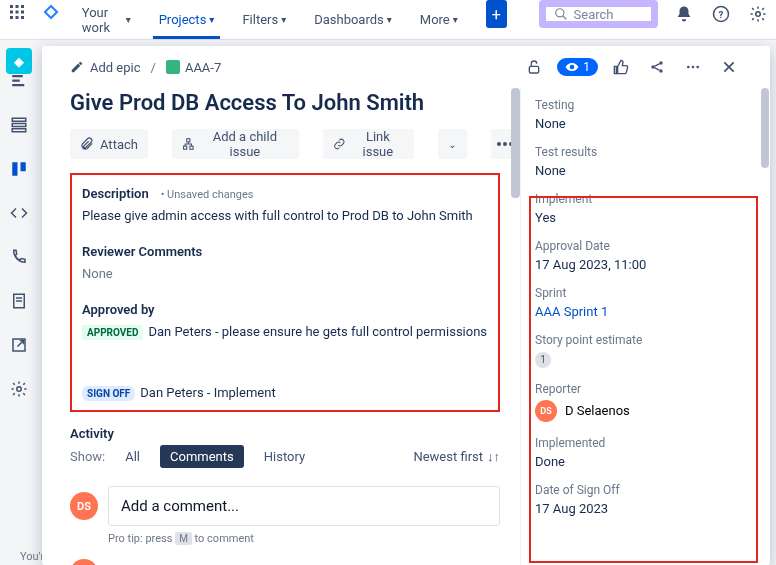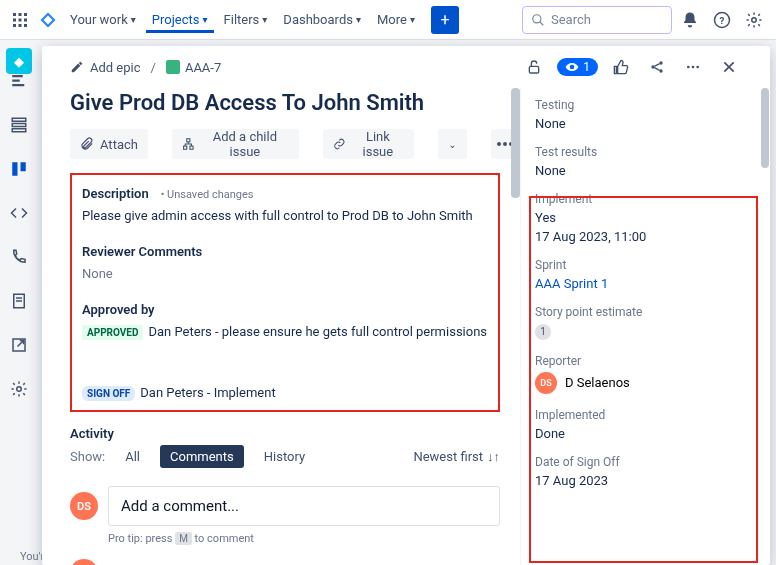--- a/index.html
+++ b/index.html
@@ -1,24 +1,24 @@
 <!DOCTYPE html>
 <html><head>
 <meta charset="utf-8">
 <style>
 * { box-sizing: border-box; margin: 0; padding: 0; font-family: -apple-system, BlinkMacSystemFont, "Segoe UI", Roboto, sans-serif; }
 body { background: #f4f5f7; width: 776px; height: 565px; overflow: hidden; position: relative; }
-.topnav { height: 40px; background: #fff; border-bottom: 1px solid #dfe1e6; display: flex; align-items: center; padding: 0 8px; gap: 4px; }
+.topnav { height: 40px; background: #fff; border-bottom: 1px solid #dfe1e6; display: flex; padding: 0 8px; gap: 16px; }
 .app-switcher, .logo { width: 24px; height: 24px; display:flex; align-items:center; justify-content:center; color:#42526e; }
 .nav-item { color: #42526e; font-size: 13px; padding: 6px 6px; display:flex; align-items:center; gap:3px; cursor:pointer; }
 .nav-item.active { color:#0052cc; border-bottom: 3px solid #0052cc; padding-bottom:3px;}
 .chevdown { font-size:10px; }
 .plus-btn { width:28px; height:28px; background:#0052cc; border-radius:3px; color:#fff; display:flex;align-items:center;justify-content:center; margin-left:6px; cursor:pointer;}
 .nav-spacer { flex:1; }
-.search-box { width:150px; height:28px; border:1px solid #c4b5fd; border-radius:4px; display:flex; align-items:center; padding:0 8px; color:#7a869a; font-size:13px; gap:6px;}
+.search-box { width:150px; height:28px; border:7px solid #c4b5fd; border-radius:4px; display:flex; align-items:center; padding:0 8px; color:#7a869a; font-size:13px; gap:6px;}
 .nav-icon { width:28px; height:28px; display:flex;align-items:center;justify-content:center; color:#42526e; cursor:pointer;}
 .leftrail { position:absolute; left:0; top:40px; width:38px; height:525px; background:#f4f5f7; display:flex; flex-direction:column; align-items:center; padding-top:30px; gap:22px;}
 .rail-icon { width:22px; height:22px; color:#42526e; display:flex;align-items:center;justify-content:center;}
 .proj-avatar { width:26px; height:26px; background:#00c7e6; border-radius:4px; display:flex;align-items:center;justify-content:center; color:#fff; font-size:13px; position:absolute; top:8px;}
 .dialog { position:absolute; top:46px; left:42px; right:6px; bottom:0; background:#fff; border-radius:3px; box-shadow:0 4px 16px rgba(9,30,66,0.25); display:flex; flex-direction:column; overflow:hidden;}
 .dlg-header { height:42px; display:flex; align-items:center; padding:0 28px; gap:10px;}
 .epic-link { color:#42526e; font-size:13px; display:flex; align-items:center; gap:6px; cursor:pointer;}
 .slash { color:#6b778c; font-size:13px;}
 .issue-key { color:#42526e; font-size:13px; display:flex;align-items:center; gap:5px; cursor:pointer;}
 .story-badge { width:14px; height:14px; background:#36b37e; border-radius:2px; display:inline-block;}
@@ -338,20 +338,21 @@
     <div class="side-col">
       <div class="field-label" style="margin-top:4px">Testing</div>
       <div class="field-val none-val">None</div>
 
       <div class="field-label">Test results</div>
       <div class="field-val none-val">None</div>
 
       <div class="field-label">Implement</div>
       <div class="field-val">Yes</div>
 
+      <div class="field-label">Approval Date</div>
       <div class="field-val">17 Aug 2023, 11:00</div>
 
       <div class="field-label">Sprint</div>
       <div class="field-val link">AAA Sprint 1</div>
 
       <div class="field-label">Story point estimate</div>
       <div class="field-val"><span class="sp-badge">1</span></div>
 
       <div class="field-label">Reporter</div>
       <div class="reporter-row">

